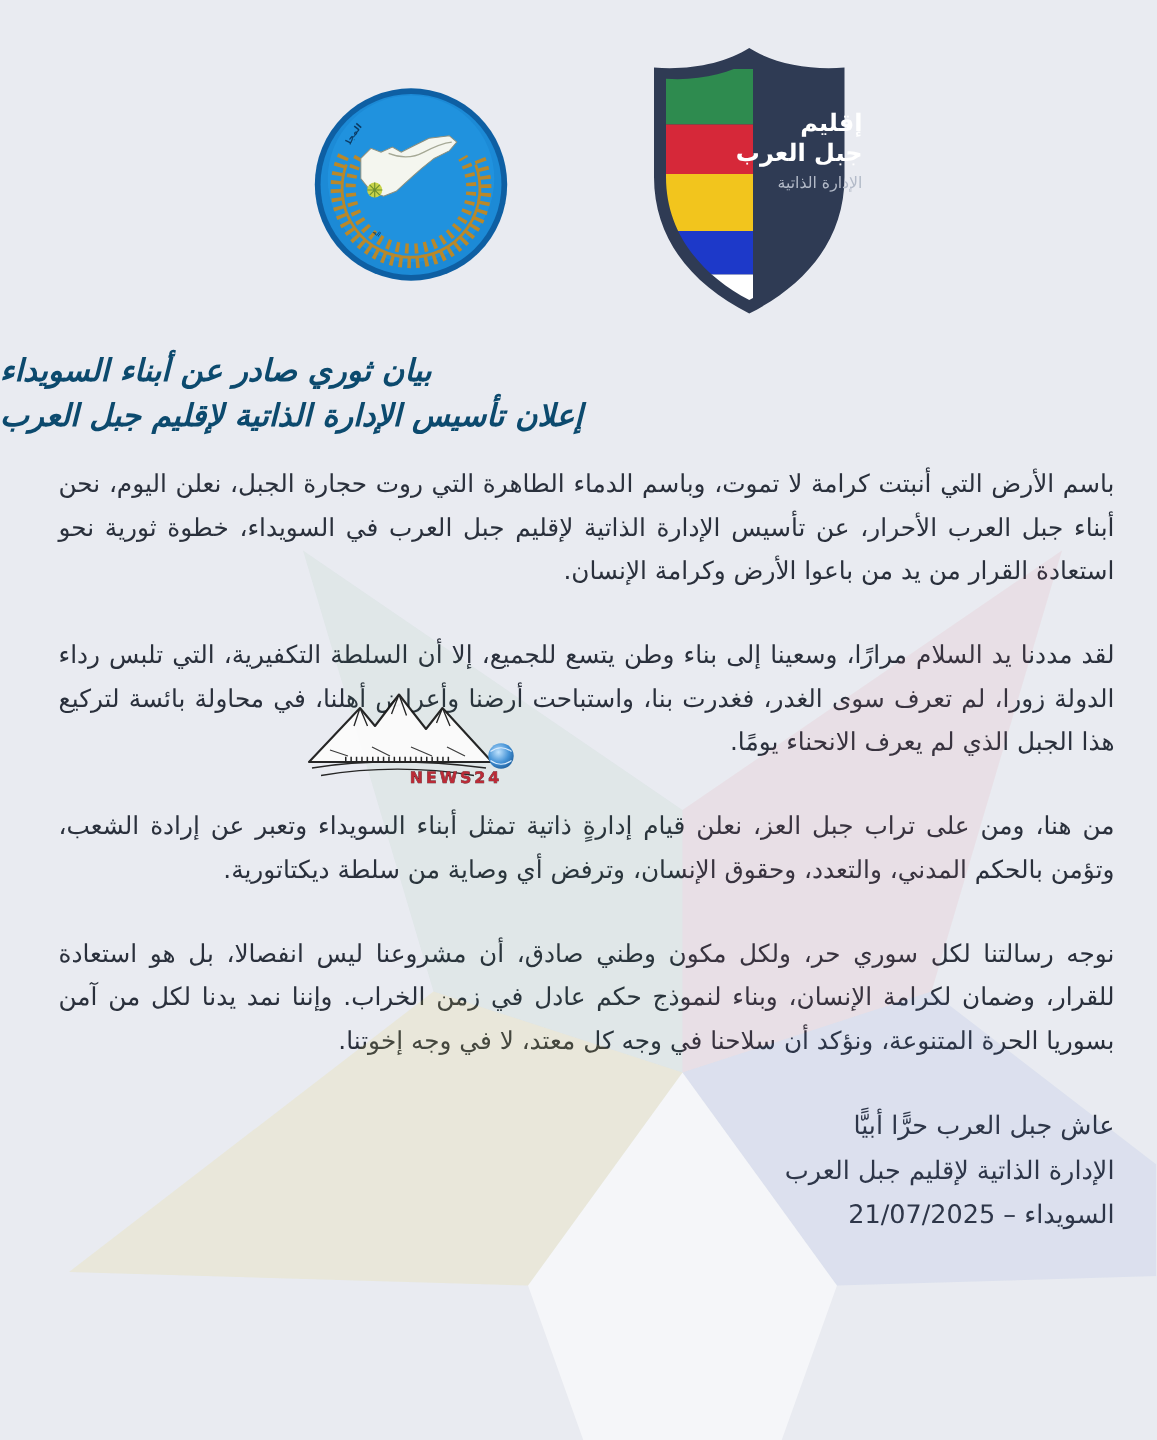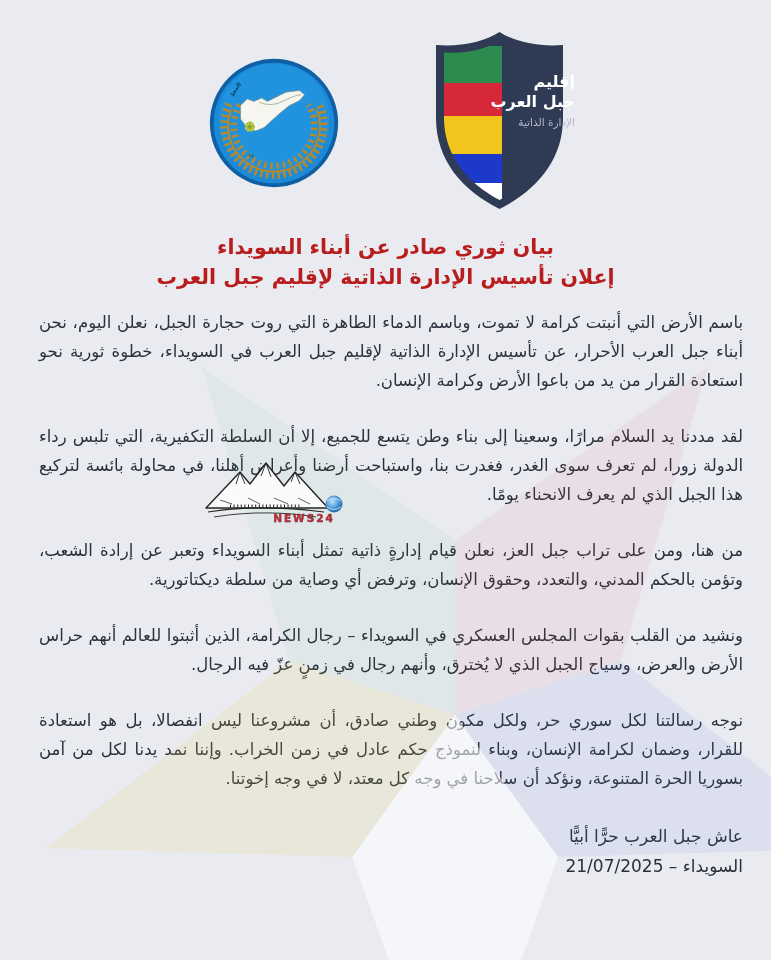--- a/index.html
+++ b/index.html
@@ -20,22 +20,22 @@
   .seal{position:absolute;left:207px;top:56px;width:134px;height:134px;}
   .shield{position:absolute;left:422px;top:28px;width:155px;height:186px;}
   .shield-text{
     position:absolute;top:44px;right:2px;width:66%;
     text-align:right;color:#ffffff;line-height:1.25;
   }
   .shield-name{font-size:16px;font-weight:bold;letter-spacing:.3px;}
   .shield-sub{font-size:10.5px;color:#b3bac8;margin-top:4px;font-weight:normal;}
   
   .title{
-    text-align:center;font-weight:bold;font-size:20.5px;line-height:30px;
-    margin:8px 0 0 0;color:#b91c1c;
+    text-align:left;font-weight:bold;font-size:20.5px;line-height:30px;
+    margin:8px 0 0 0;color:#0c4a6e;font-style:italic;
   }
   
   .bodytext{padding:16px 28px 0 39px;}
   .bodytext p{
     margin:0 0 27px 0;
     font-size:16.5px;line-height:29px;
     text-align:justify;color:#2a303c;
   }
   
   .press-wm{position:absolute;left:200px;top:454px;width:160px;height:74px;opacity:.95;}
@@ -116,26 +116,26 @@
 
   <div class="title">
     <div>بيان ثوري صادر عن أبناء السويداء</div>
     <div>إعلان تأسيس الإدارة الذاتية لإقليم جبل العرب</div>
   </div>
 
   <div class="bodytext">
     <p>باسم الأرض التي أنبتت كرامة لا تموت، وباسم الدماء الطاهرة التي روت حجارة الجبل، نعلن اليوم، نحن أبناء جبل العرب الأحرار، عن تأسيس الإدارة الذاتية لإقليم جبل العرب في السويداء، خطوة ثورية نحو استعادة القرار من يد من باعوا الأرض وكرامة الإنسان.</p>
     <p>لقد مددنا يد السلام مرارًا، وسعينا إلى بناء وطن يتسع للجميع، إلا أن السلطة التكفيرية، التي تلبس رداء الدولة زورا، لم تعرف سوى الغدر، فغدرت بنا، واستباحت أرضنا وأعراض أهلنا، في محاولة بائسة لتركيع هذا الجبل الذي لم يعرف الانحناء يومًا.</p>
     <p>من هنا، ومن على تراب جبل العز، نعلن قيام إدارةٍ ذاتية تمثل أبناء السويداء وتعبر عن إرادة الشعب، وتؤمن بالحكم المدني، والتعدد، وحقوق الإنسان، وترفض أي وصاية من سلطة ديكتاتورية.</p>
-    <p>ونشيد من القلب بقوات المجلس العسكري في السويداء – رجال الكرامة، الذين أثبتوا للعالم أنهم حراس الأرض والعرض، وسياج الجبل الذي لا يُخترق، وأنهم رجال في زمنٍ عزّ فيه الرجال.</p>
     <p>نوجه رسالتنا لكل سوري حر، ولكل مكون وطني صادق، أن مشروعنا ليس انفصالا، بل هو استعادة للقرار، وضمان لكرامة الإنسان، وبناء لنموذج حكم عادل في زمن الخراب. وإننا نمد يدنا لكل من آمن بسوريا الحرة المتنوعة، ونؤكد أن سلاحنا في وجه كل معتد، لا في وجه إخوتنا.</p>
   </div>
 
   <div class="footer">
     <div>عاش جبل العرب حرًّا أبيًّا</div>
+    <div>الإدارة الذاتية لإقليم جبل العرب</div>
     <div>السويداء – 21/07/2025</div>
   </div>
 
   <svg class="press-wm" viewBox="0 0 160 74" aria-hidden="true">
     <defs>
       <path id="kArc" d="M14,50 Q78,18 144,50"></path>
       <radialGradient id="globeGrad" cx="40%" cy="35%" r="75%">
         <stop offset="0%" stop-color="#bfe3ff"></stop>
         <stop offset="55%" stop-color="#3d8fd6"></stop>
         <stop offset="100%" stop-color="#0d4f8f"></stop>

